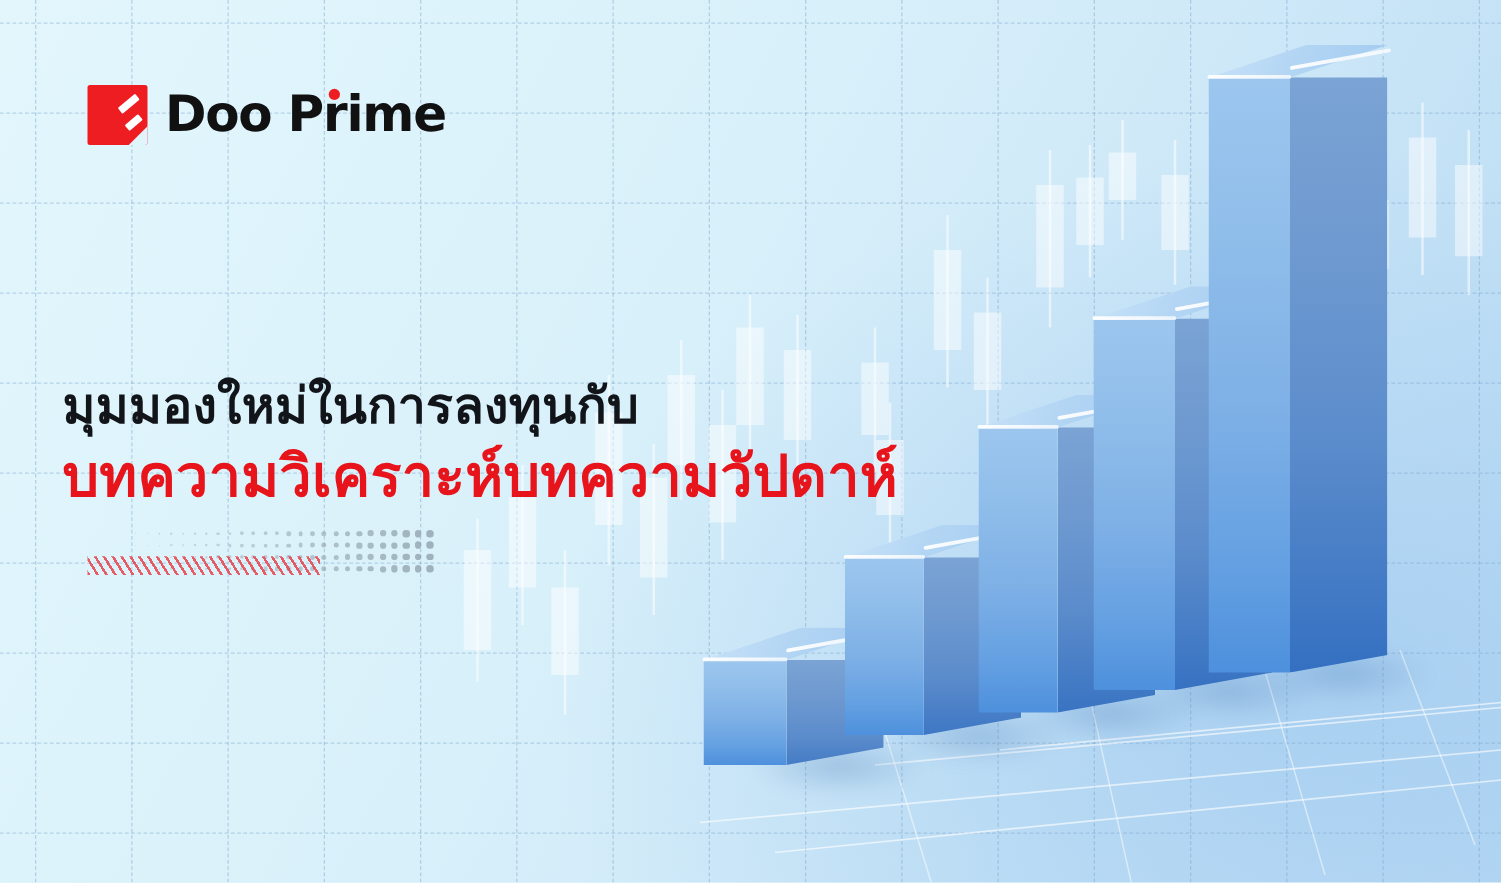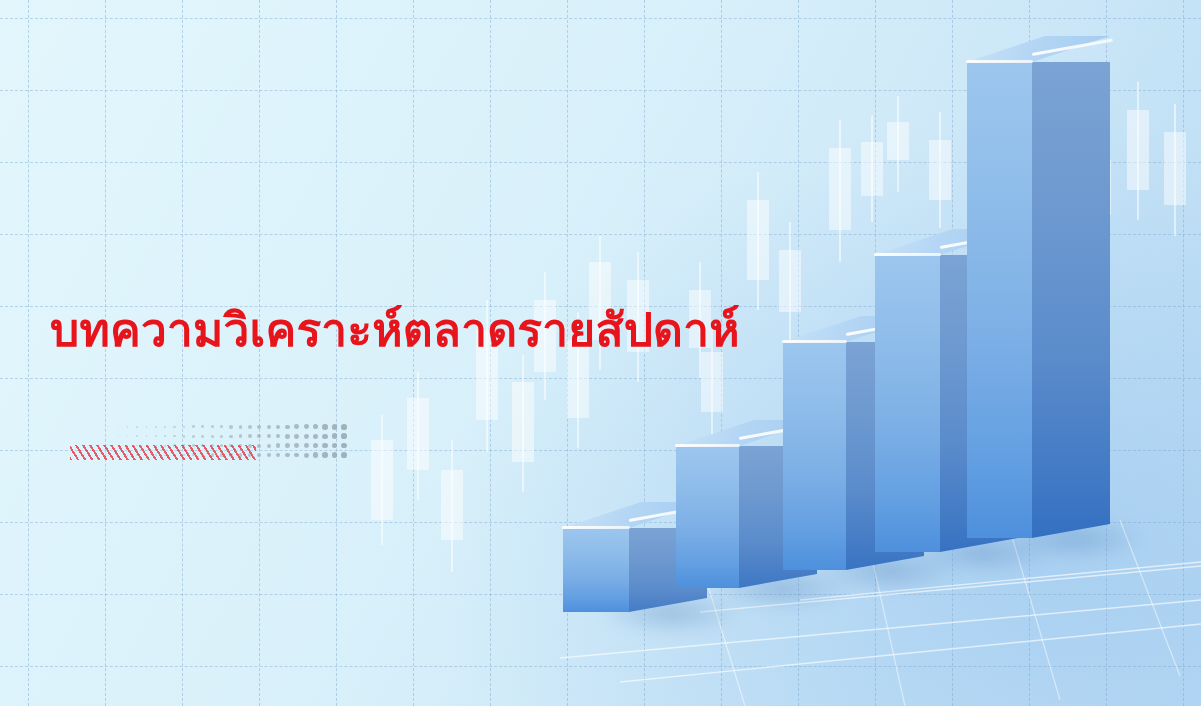--- a/index.html
+++ b/index.html
@@ -292,23 +292,35 @@
       <div class="bar" style="left: 967px; top: 62px; width: 65px; height: 476px;">
         <div class="shadow" style="left: 35.75px; top: 454px; width: 143px; height: 46px;"></div>
         <div class="face-side" style="left: 65px; width: 78px; height: 496px; clip-path: polygon(0px 0px, 100% -2.82258%, 100% 93.1452%, 0px 95.9677%);"></div>
         <div class="face-front"></div>
         <div class="face-top" style="left: 0px; top: -26px; width: 143px; height: 28px; clip-path: polygon(0px 92.8571%, 54.5455% 0px, 100% 0px, 45.4545% 92.8571%);"></div>
         <div class="top-hi" style="left: -1px; top: -2px; width: 67px;"></div>
         <div class="top-hi" style="left: 65px; top: -9px; width: 82px; transform: rotate(-10.1755deg); transform-origin: left center;"></div>
       </div>
     </div>
 
+  <div class="logo">
+    <div class="logo-mark">
+      <span class="slash s1"></span>
+      <span class="slash s2"></span>
+      <span class="corner"></span>
+    </div>
+    <div class="logo-text">
+      <span>Doo Prime</span>
+      <span class="logo-dot"></span>
+    </div>
+  </div>
 
   <div class="headline">
-    <div class="h-line2">บทความวิเคราะห์ตลาดรายสัปดาห์</div>
+    <div class="h-line1">มุมมองใหม่ในการลงทุนกับ</div>
+    <div class="h-line2">บทความวิเคราะห์บทความวัปดาห์</div>
   </div>
 
   <div class="deco">
     <div class="deco-dots" id="decodots">
         <i style="width: 1.1px; height: 1.1px; left: 2.3px; top: 2.3px; opacity: 0.25;"></i>
         <i style="width: 1.284px; height: 1.284px; left: 11.608px; top: 2.208px; opacity: 0.27;"></i>
         <i style="width: 1.468px; height: 1.468px; left: 20.916px; top: 2.116px; opacity: 0.29;"></i>
         <i style="width: 1.652px; height: 1.652px; left: 30.224px; top: 2.024px; opacity: 0.32;"></i>
         <i style="width: 1.836px; height: 1.836px; left: 39.532px; top: 1.932px; opacity: 0.34;"></i>
         <i style="width: 2.02px; height: 2.02px; left: 48.84px; top: 1.84px; opacity: 0.36;"></i>

